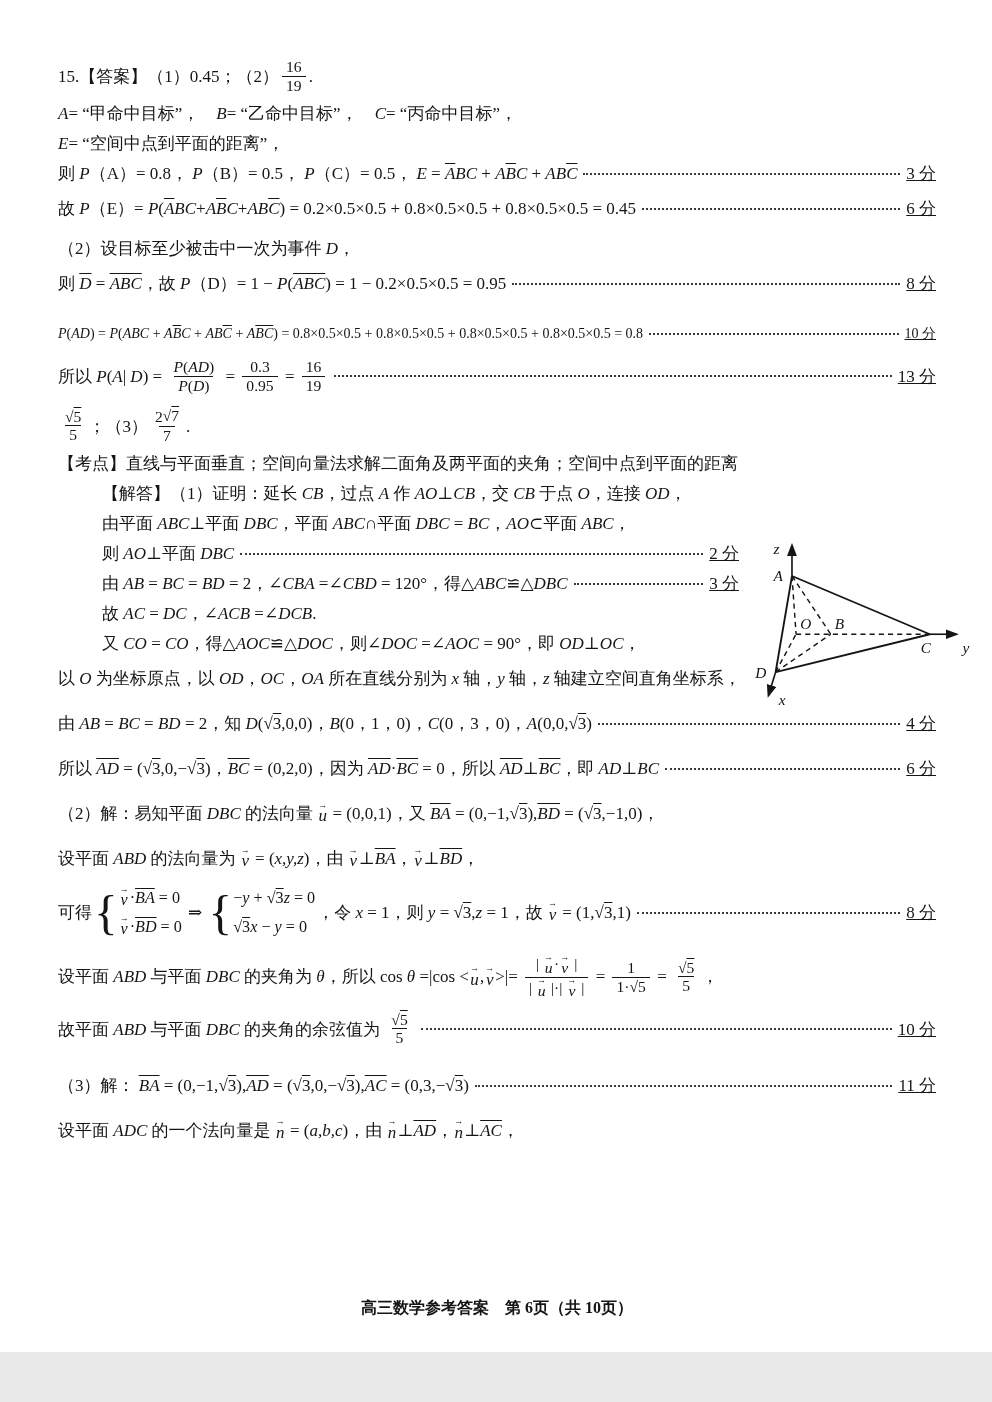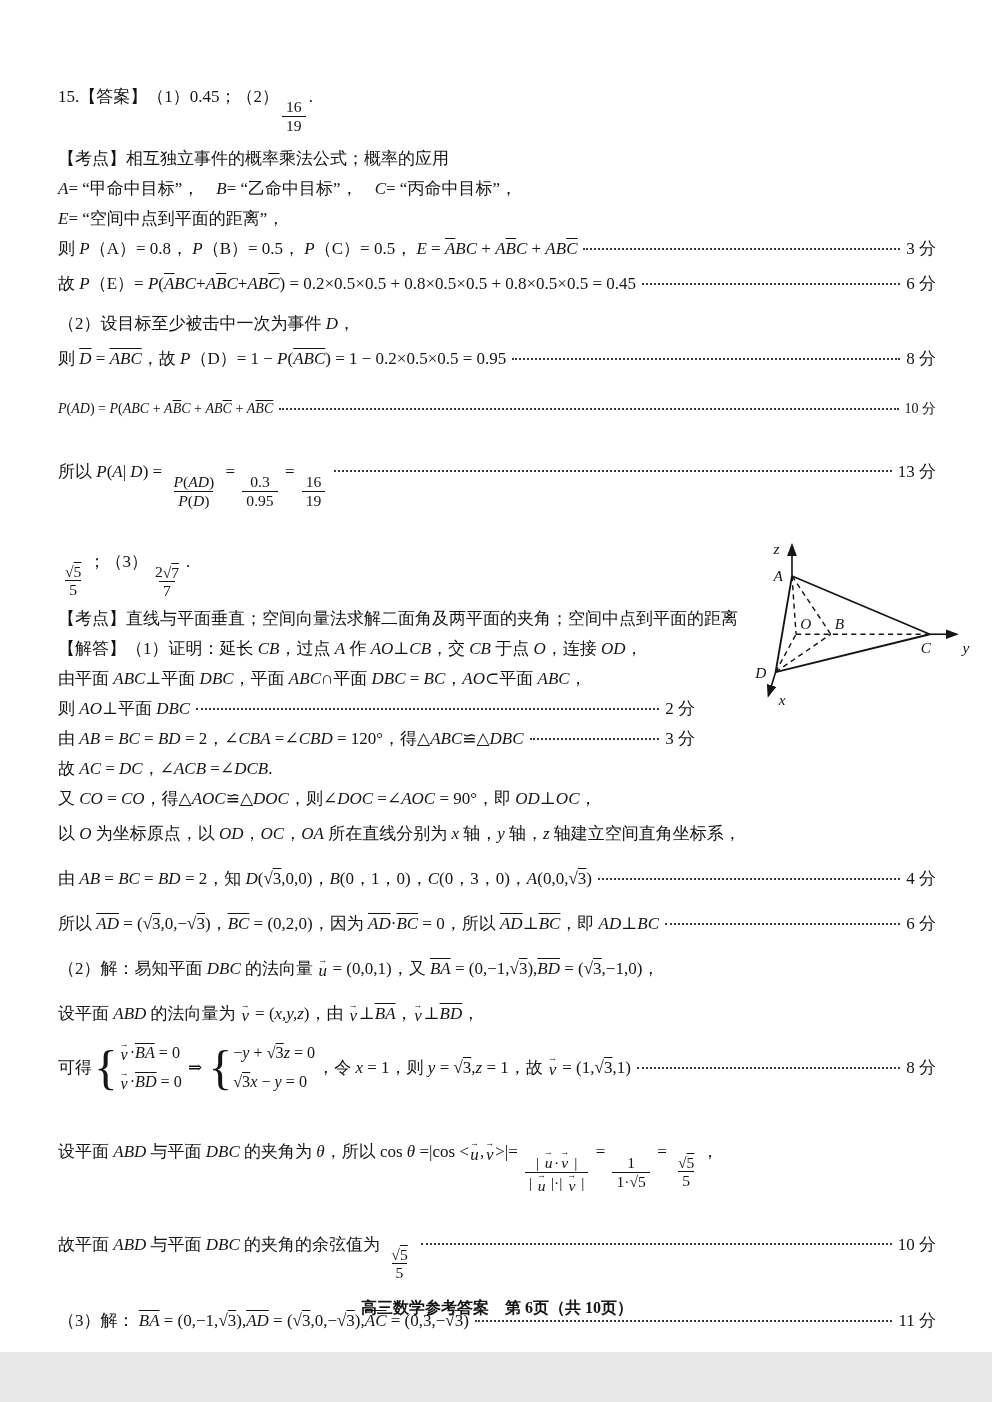--- a/index.html
+++ b/index.html
@@ -10,49 +10,49 @@
     font-family:"Liberation Serif","DejaVu Serif",serif;
     color:#151515;
     overflow:hidden;
   }
   #doc{position:absolute;left:58px;top:56px;width:878px;}
   .line{
     display:flex;align-items:center;
     font-size:17px;line-height:1.5;
     min-height:26px;
   }
-  .line.narrow{width:637px;}
+  .line.narrow{width:637px;margin-left:44px;}
   .line.small{font-size:14px;}
   .g0{margin-top:0}.g1{margin-top:4px}.g2{margin-top:9px}
   .g3{margin-top:14px}.g4{margin-top:19px}.g5{margin-top:24px}
   .tx{white-space:pre;}
   .it{white-space:pre;font-style:italic;}
   .ov{white-space:pre;font-style:italic;text-decoration:overline;}
   .sq{display:inline-flex;white-space:pre;}
   .sq .sgn{line-height:1;}
   .sq .rad{text-decoration:overline;line-height:1;}
   .frac{
     display:inline-flex;flex-direction:column;align-items:center;
     font-size:0.92em;line-height:1.15;margin:2px 3px;vertical-align:middle;
   }
-  .frac .num{display:inline-flex;align-items:flex-end;padding:0 4px;margin-top:40px;}
+  .frac .num{display:inline-flex;align-items:flex-start;padding:0 4px;}
   .frac .den{display:inline-flex;align-items:center;padding:0 4px;border-top:1.5px solid #151515;}
   .vec{display:inline-flex;flex-direction:column;align-items:center;margin:0 1px;}
   .vec .ar{font-size:9px;line-height:0.55;letter-spacing:0;}
   .vec .bs{font-style:italic;line-height:1.05;}
   .cases{display:inline-flex;align-items:center;margin:0 2px;}
   .cases .brace{font-size:2.9em;font-weight:300;line-height:0.85;margin-right:1px;}
   .cases .rows{display:inline-flex;flex-direction:column;gap:5px;font-size:0.95em;}
   .cases .row{display:flex;align-items:center;}
   .ld{
     flex:1 1 auto;min-width:14px;height:0;
     border-bottom:2.4px dotted #3a3a3a;
     margin:0 6px;align-self:center;
   }
-  .sc{white-space:pre;}
+  .sc{white-space:pre;text-decoration:underline;}
   .figure{
     position:absolute;left:745px;top:535px;width:240px;height:176px;
   }
   .figure svg{width:100%;height:100%;}
   .figure text{
     font-family:"Liberation Serif","DejaVu Serif",serif;
     font-style:italic;font-size:15px;fill:#151515;
   }
   .footer{
     position:absolute;left:1px;top:1298px;width:100%;
@@ -70,23 +70,20 @@
         <span class="frac">
           <span class="num">
             <span class="tx">16</span>
           </span>
           <span class="den">
             <span class="tx">19</span>
           </span>
         </span>
         <span class="tx">.</span>
       </div>
-      <div class="line g2">
-        <span class="tx">【考点】相互独立事件的概率乘法公式；概率的应用</span>
-      </div>
       <div class="line g1">
         <span class="it">A</span>
         <span class="tx">= “甲命中目标”，　</span>
         <span class="it">B</span>
         <span class="tx">= “乙命中目标”，　</span>
         <span class="it">C</span>
         <span class="tx">= “丙命中目标”，</span>
       </div>
       <div class="line g1">
         <span class="it">E</span>
@@ -165,20 +162,21 @@
         <span class="it">A</span>
         <span class="ov">B</span>
         <span class="it">C</span>
         <span class="tx"> + </span>
         <span class="it">AB</span>
         <span class="ov">C</span>
         <span class="tx"> + </span>
         <span class="it">A</span>
         <span class="ov">B</span>
         <span class="ov">C</span>
+        <span class="tx">) = 0.8×0.5×0.5 + 0.8×0.5×0.5 + 0.8×0.5×0.5 + 0.8×0.5×0.5 = 0.8</span>
         <span class="ld"></span>
         <span class="sc">10 分</span>
       </div>
       <div class="line g2">
         <span class="tx">所以 </span>
         <span class="it">P</span>
         <span class="tx">(</span>
         <span class="it">A</span>
         <span class="tx">| </span>
         <span class="it">D</span>

